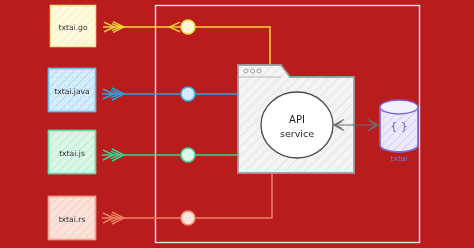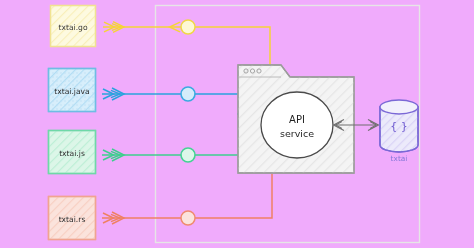--- a/index.html
+++ b/index.html
@@ -7,21 +7,21 @@
     padding: 0;
     background: #ffffff;
   }
   body {
     font-family: "DejaVu Sans", sans-serif;
   }
   #canvas {
     position: relative;
     width: 474px;
     height: 248px;
-    background: #f0abfc;
+    background: #b91c1c;
     overflow: hidden;
   }
   #canvas svg {
     position: absolute;
     left: 0;
     top: 0;
   }
   .lbl {
     font-family: "DejaVu Sans", sans-serif;
   }

